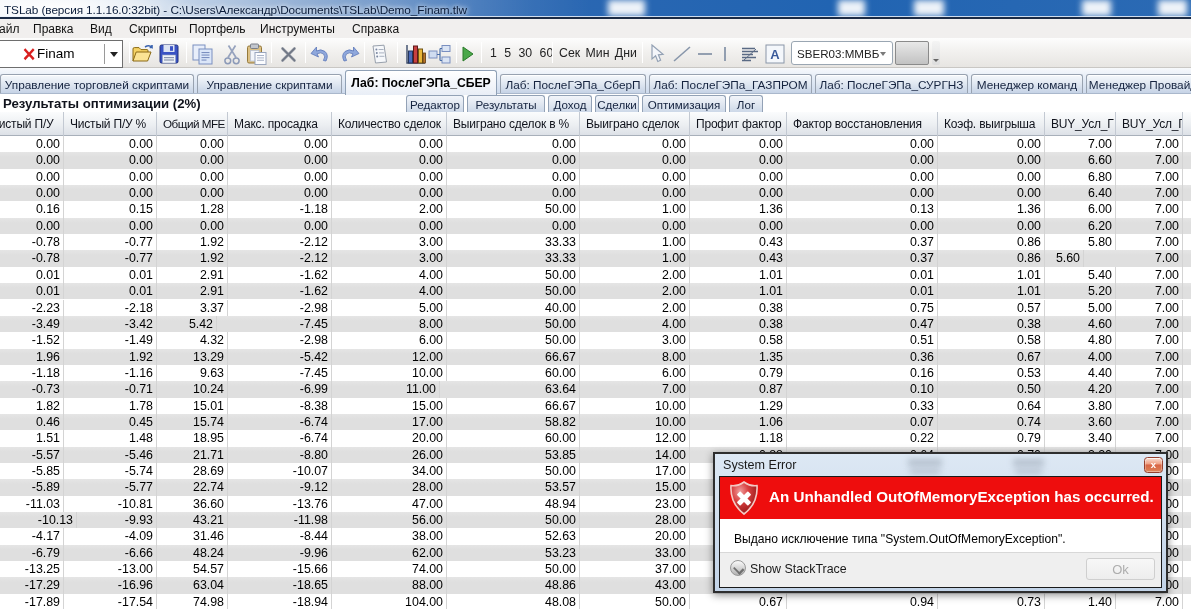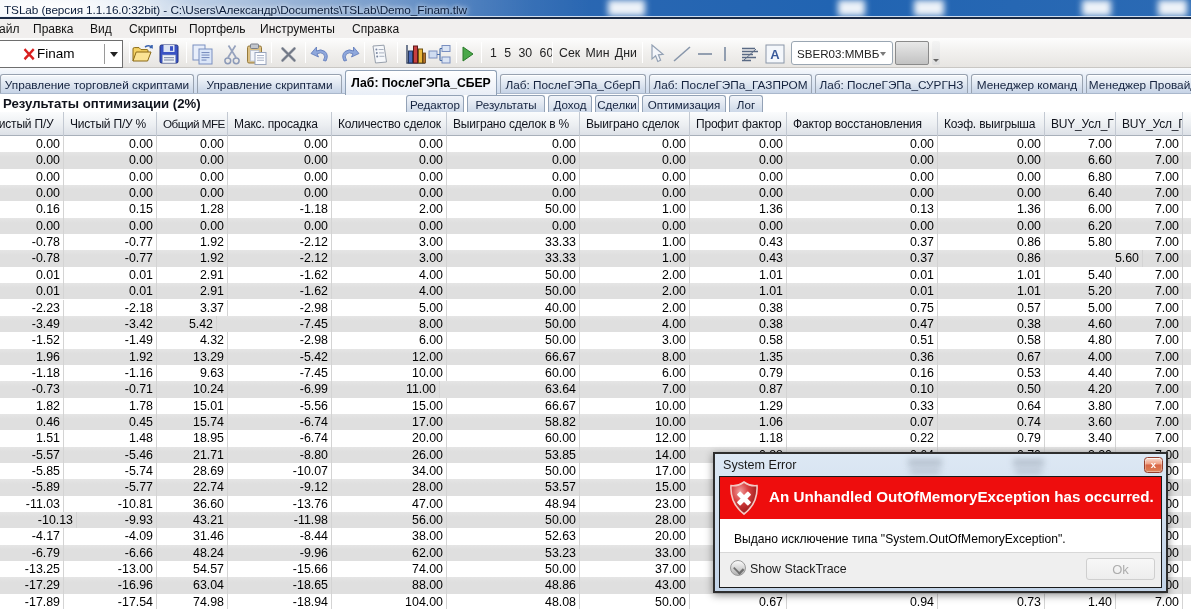--- a/index.html
+++ b/index.html
@@ -242,21 +242,21 @@
 <div class="gc" style="left:0px;width:64px">-0.78</div>
 <div class="gc" style="left:64px;width:93px">-0.77</div>
 <div class="gc" style="left:157px;width:71px">1.92</div>
 <div class="gc" style="left:228px;width:104px">-2.12</div>
 <div class="gc" style="left:332px;width:115px">3.00</div>
 <div class="gc" style="left:447px;width:133px">33.33</div>
 <div class="gc" style="left:580px;width:110px">1.00</div>
 <div class="gc" style="left:690px;width:97px">0.43</div>
 <div class="gc" style="left:787px;width:151px">0.37</div>
 <div class="gc" style="left:938px;width:107px">0.86</div>
-<div class="gc" style="left:1072px;width:71px">5.60</div>
+<div class="gc" style="left:1013px;width:71px">5.60</div>
 <div class="gc" style="left:1116px;width:67px">7.00</div>
 <div class="gc" style="left:1183px;width:9px"></div>
 </div>
 <div class="grow rowa" style="top:266.80px">
 <div class="gc" style="left:0px;width:64px">0.01</div>
 <div class="gc" style="left:64px;width:93px">0.01</div>
 <div class="gc" style="left:157px;width:71px">2.91</div>
 <div class="gc" style="left:228px;width:104px">-1.62</div>
 <div class="gc" style="left:332px;width:115px">4.00</div>
 <div class="gc" style="left:447px;width:133px">50.00</div>
@@ -370,21 +370,21 @@
 <div class="gc" style="left:787px;width:151px">0.10</div>
 <div class="gc" style="left:938px;width:107px">0.50</div>
 <div class="gc" style="left:1045px;width:71px">4.20</div>
 <div class="gc" style="left:1116px;width:67px">7.00</div>
 <div class="gc" style="left:1183px;width:9px"></div>
 </div>
 <div class="grow rowa" style="top:397.60px">
 <div class="gc" style="left:0px;width:64px">1.82</div>
 <div class="gc" style="left:64px;width:93px">1.78</div>
 <div class="gc" style="left:157px;width:71px">15.01</div>
-<div class="gc" style="left:228px;width:104px">-5.56</div>
+<div class="gc" style="left:228px;width:104px">-8.38</div>
 <div class="gc" style="left:332px;width:115px">15.00</div>
 <div class="gc" style="left:447px;width:133px">66.67</div>
 <div class="gc" style="left:580px;width:110px">10.00</div>
 <div class="gc" style="left:690px;width:97px">1.29</div>
 <div class="gc" style="left:787px;width:151px">0.33</div>
 <div class="gc" style="left:938px;width:107px">0.64</div>
 <div class="gc" style="left:1045px;width:71px">3.80</div>
 <div class="gc" style="left:1116px;width:67px">7.00</div>
 <div class="gc" style="left:1183px;width:9px"></div>
 </div>

